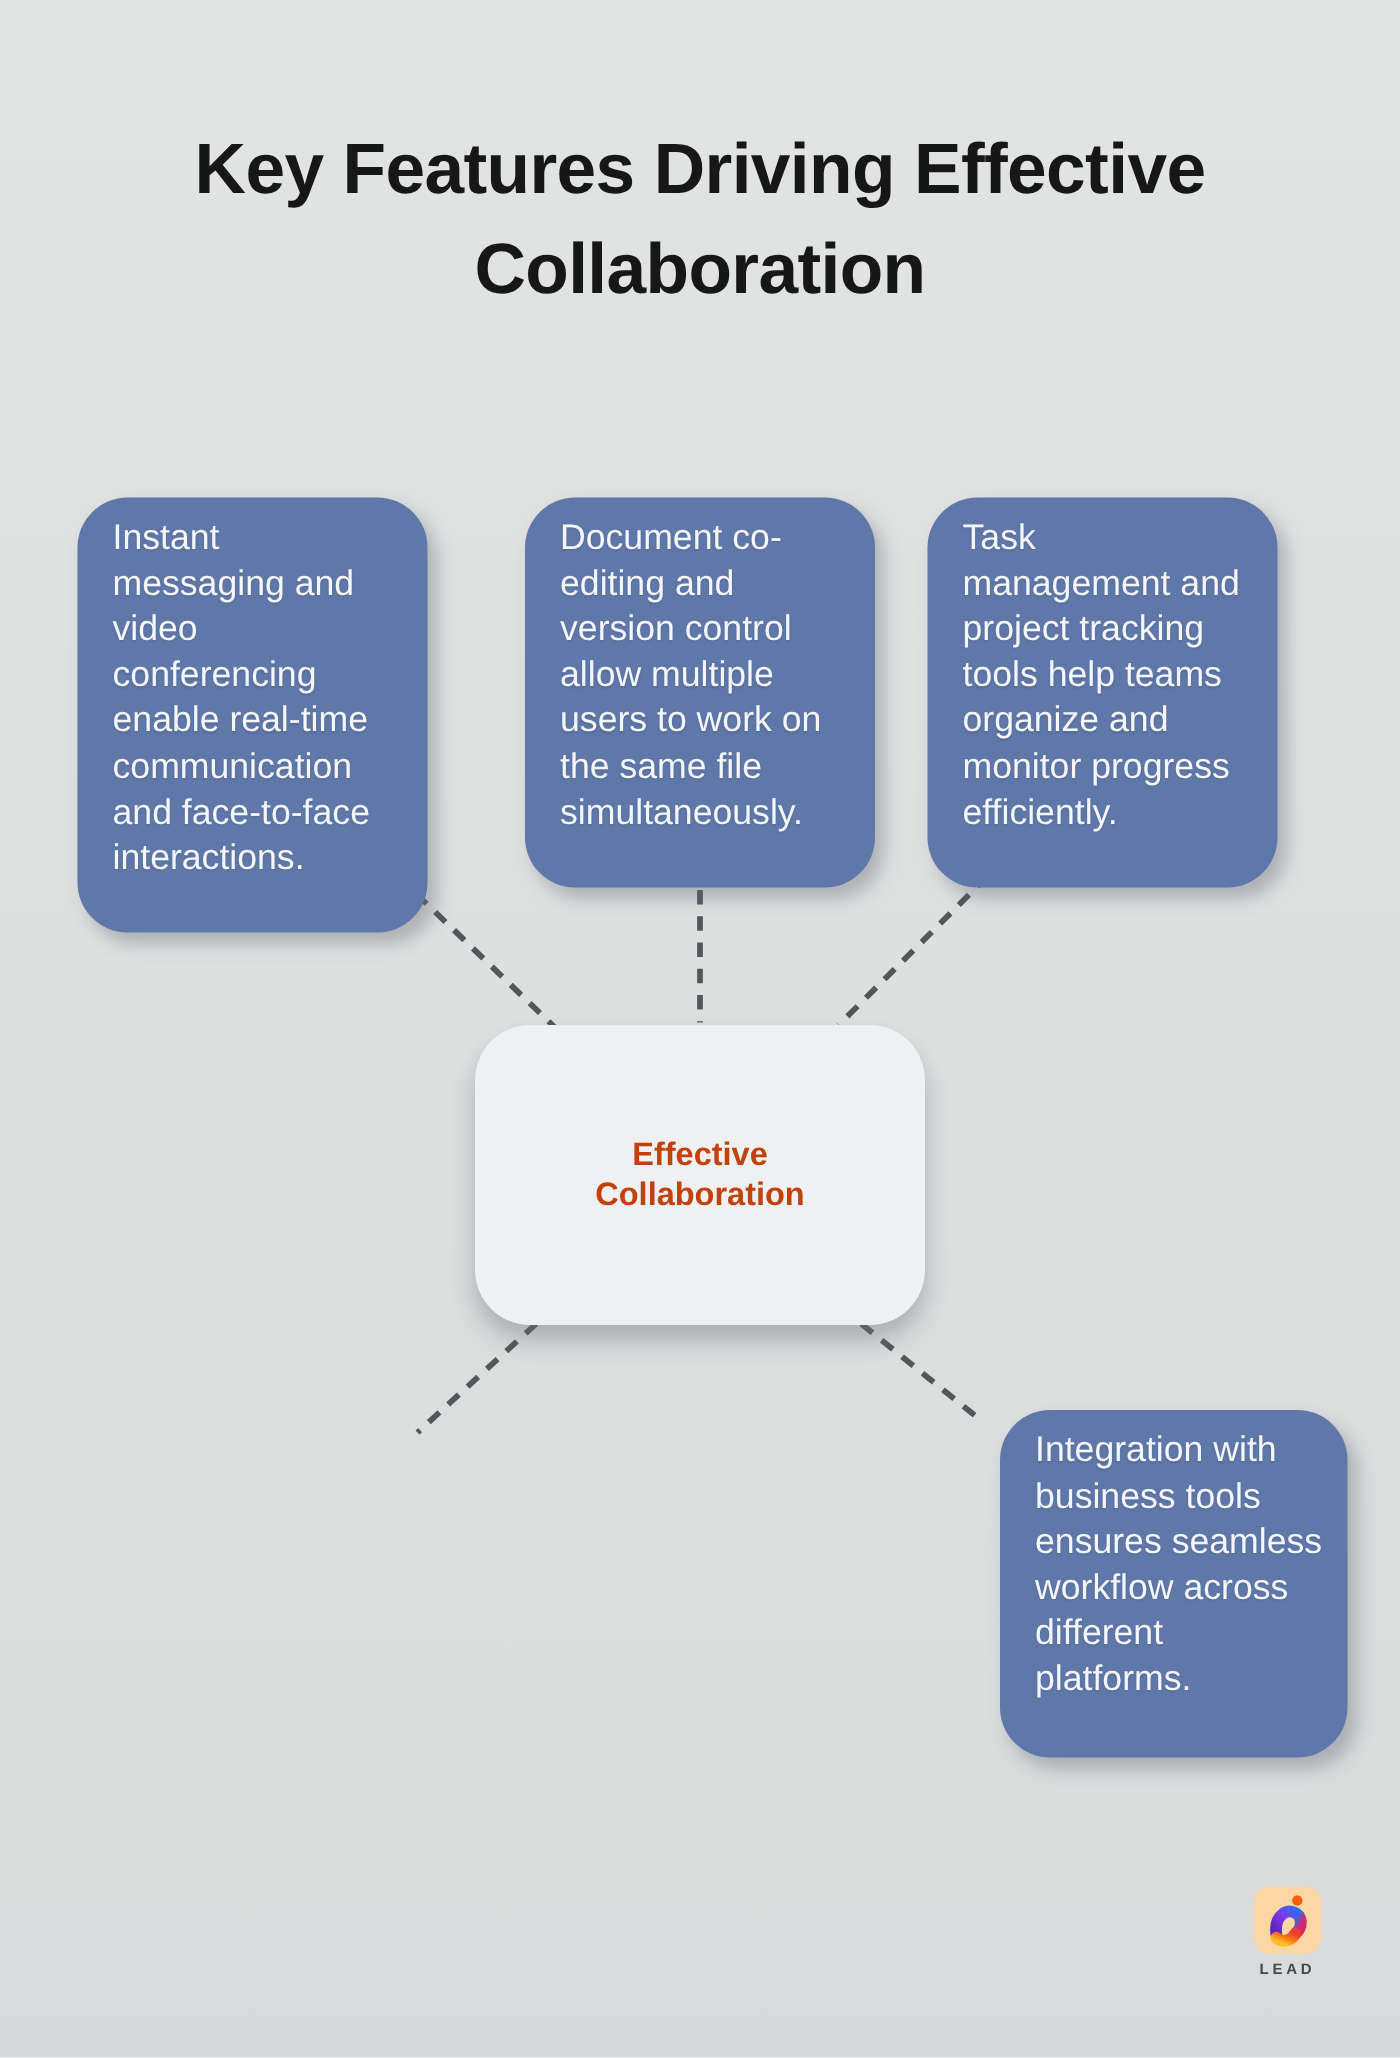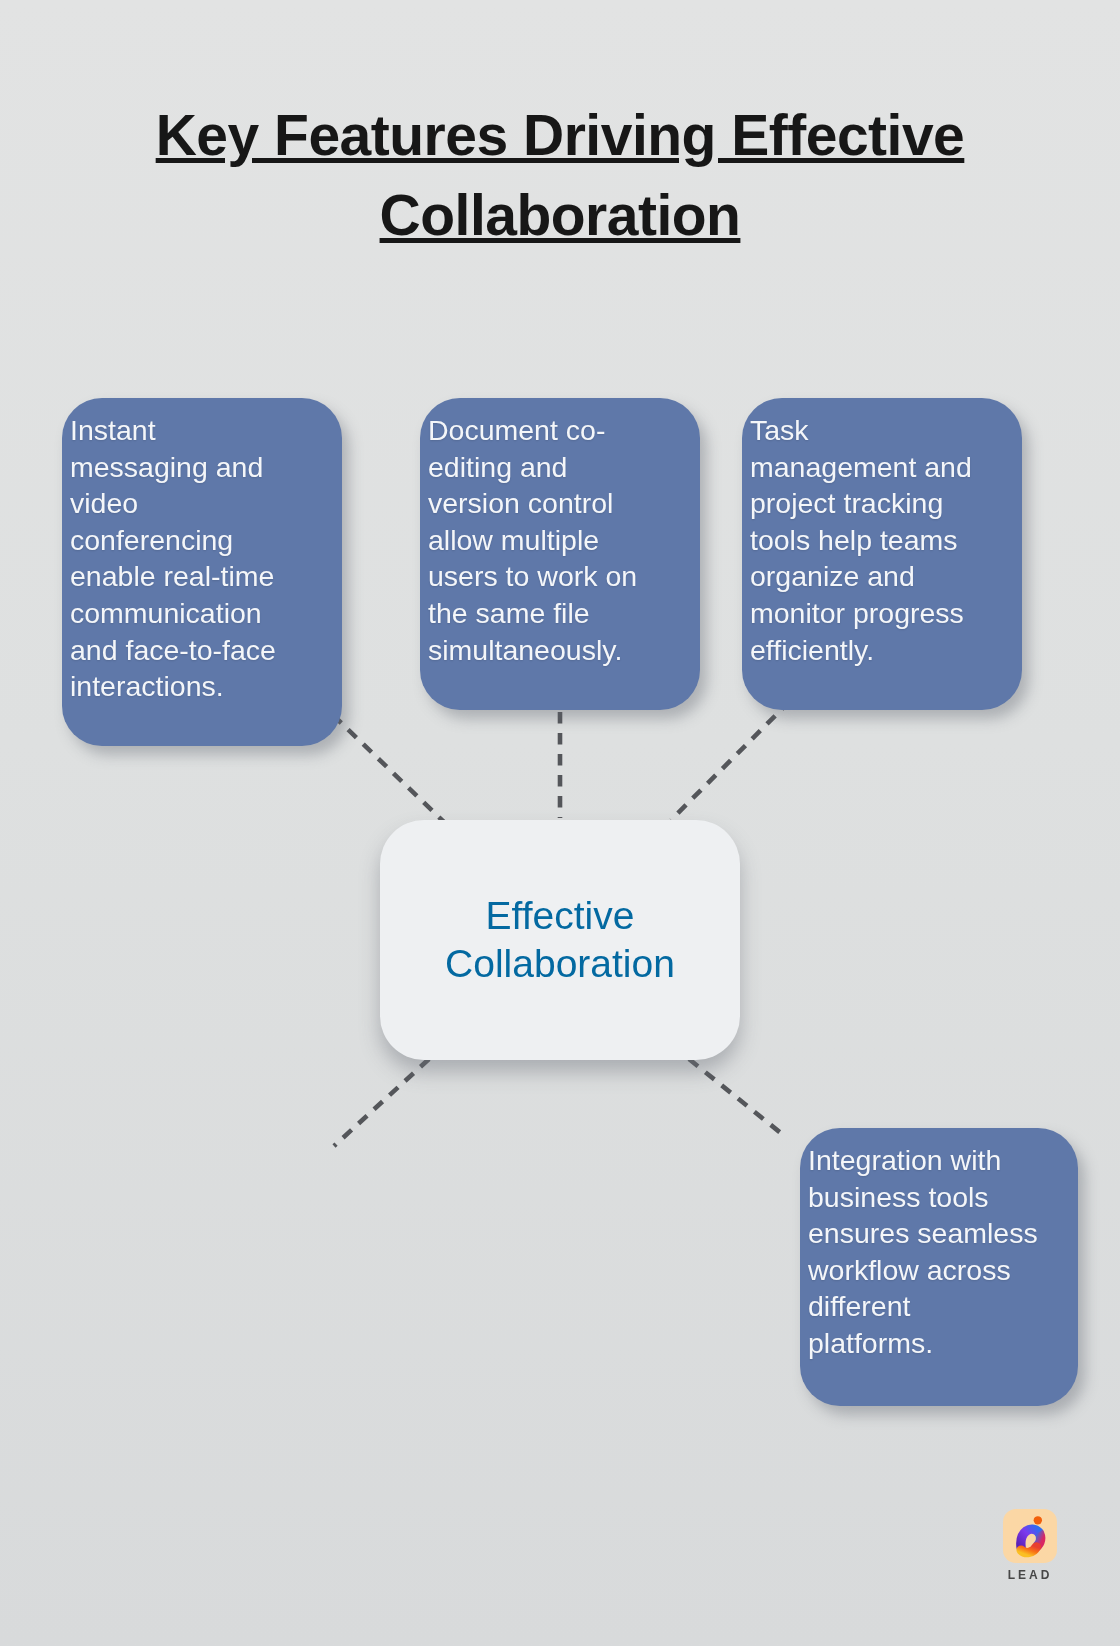--- a/index.html
+++ b/index.html
@@ -19,21 +19,20 @@
     left: 0;
     width: 1120px;
     margin: 0;
     text-align: center;
     font-size: 57px;
     line-height: 1.4;
     font-weight: 800;
     letter-spacing: -0.5px;
     color: #171717;
     white-space: pre-line;
-    text-decoration: underline;
   }
 
   .connectors {
     position: absolute;
     top: 0; left: 0;
     width: 1120px;
     height: 1646px;
     pointer-events: none;
   }
   .connectors line {
@@ -41,21 +40,21 @@
     stroke-width: 4.6;
     stroke-dasharray: 11.5 9.5;
   }
 
   .node {
     position: absolute;
     background: #5f78a9;
     border-radius: 40px;
     box-shadow: 7px 9px 14px rgba(95,100,110,0.38);
     box-sizing: border-box;
-    padding: 14px 20px 0 8px;
+    padding: 14px 20px 0 28px;
   }
   .node p {
     margin: 0;
     color: #f4f6f9;
     font-size: 28.5px;
     line-height: 36.6px;
     font-weight: 400;
     white-space: pre-line;
     text-shadow: 0 1px 2px rgba(0,0,0,0.12);
   }
@@ -72,24 +71,24 @@
     width: 360px;
     height: 240px;
     background: #eef0f2;
     border-radius: 44px;
     box-shadow: 0 12px 20px rgba(110,115,125,0.45);
     display: flex;
     align-items: center;
     justify-content: center;
   }
   .center-node span {
-    font-size: 39px;
+    font-size: 26px;
     line-height: 1.22;
-    font-weight: 400;
-    color: #0369a1;
+    font-weight: 700;
+    color: #c2410c;
     text-align: center;
     white-space: pre-line;
   }
 
   .logo-block {
     position: absolute;
     left: 975px;
     top: 1509px;
     width: 110px;
     text-align: center;

